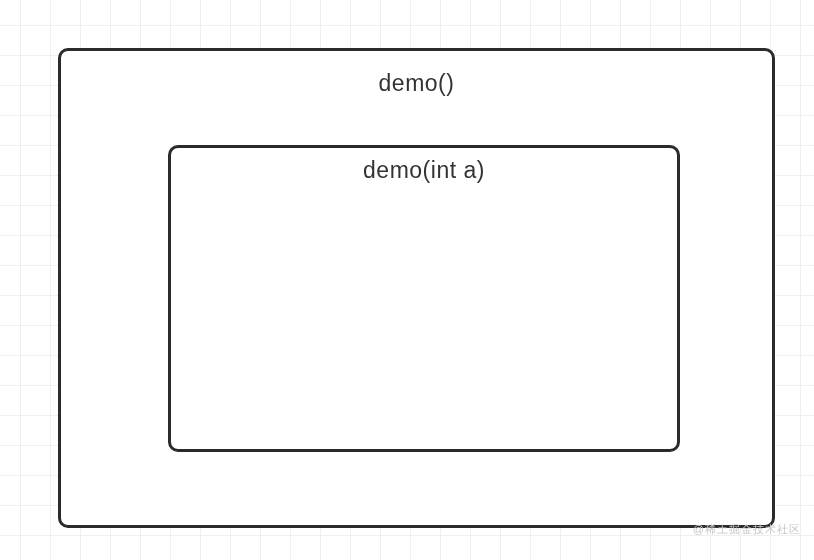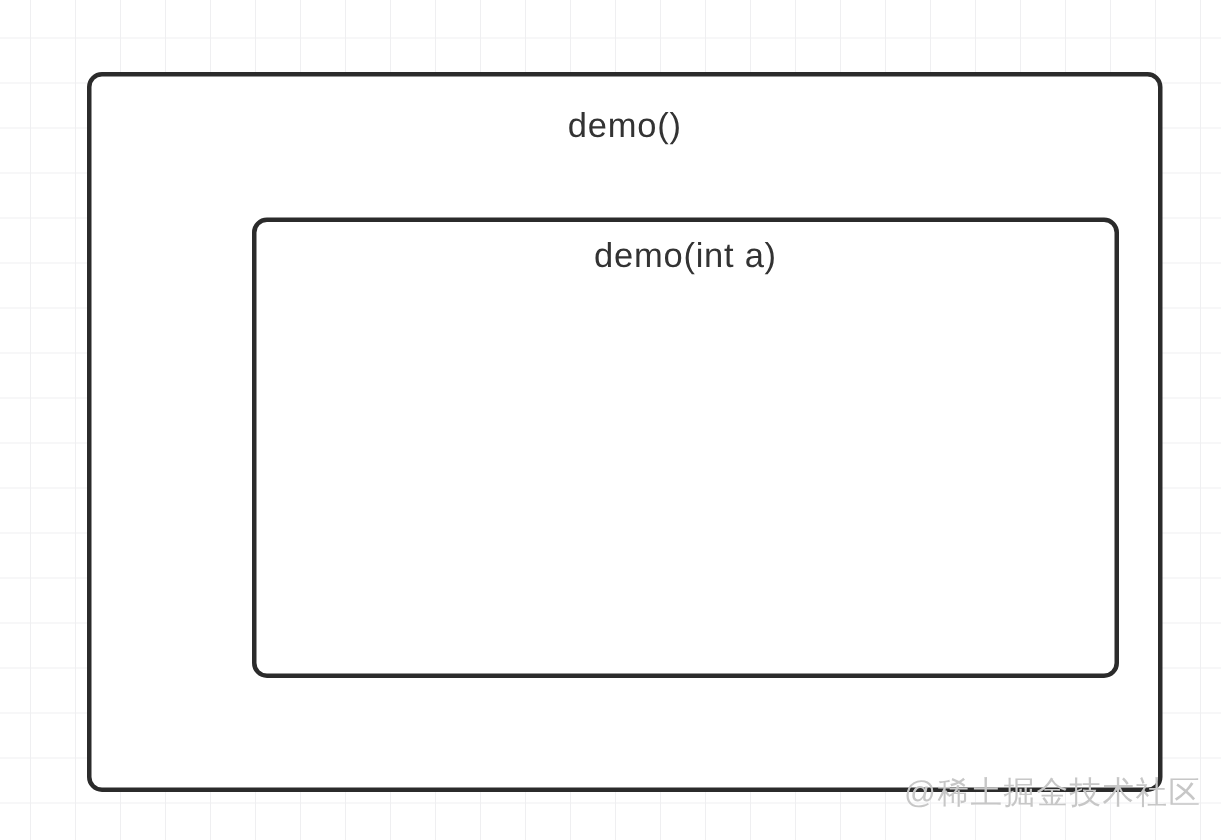--- a/index.html
+++ b/index.html
@@ -48,41 +48,41 @@
     top: 48px;
     width: 717px;
     height: 480px;
   }
   .outer-box > .box-label { margin-top: 19px; }
 
   
   .middle-box {
     left: 107px;
     top: 94px;
-    width: 578px;
+    width: 512px;
     height: 307px;
   }
   .middle-box > .box-label { margin-top: 9px; }
 
   
   .inner-box {
     left: 103px;
     top: 100px;
     width: 340px;
     height: 89px;
     border-radius: 12px;
     border-width: 3.5px;
   }
   .inner-box > .box-label { margin-top: 16px; }
 
   .watermark {
     position: absolute;
     right: 13px;
     top: 519px;
-    font-size: 21px;
+    font-size: 11px;
     line-height: 20px;
     letter-spacing: 1px;
     color: #c7c7c7;
     z-index: 5;
     user-select: none;
   }
 </style>
 </head>
 <body>
 

